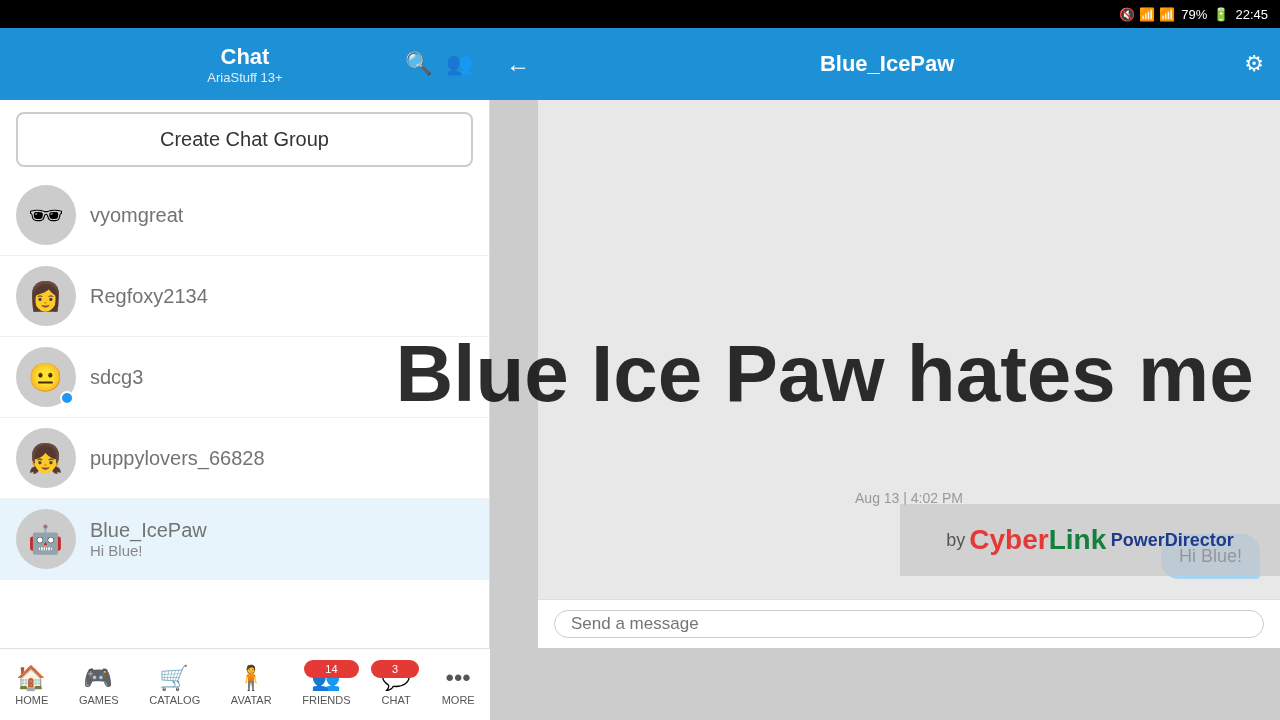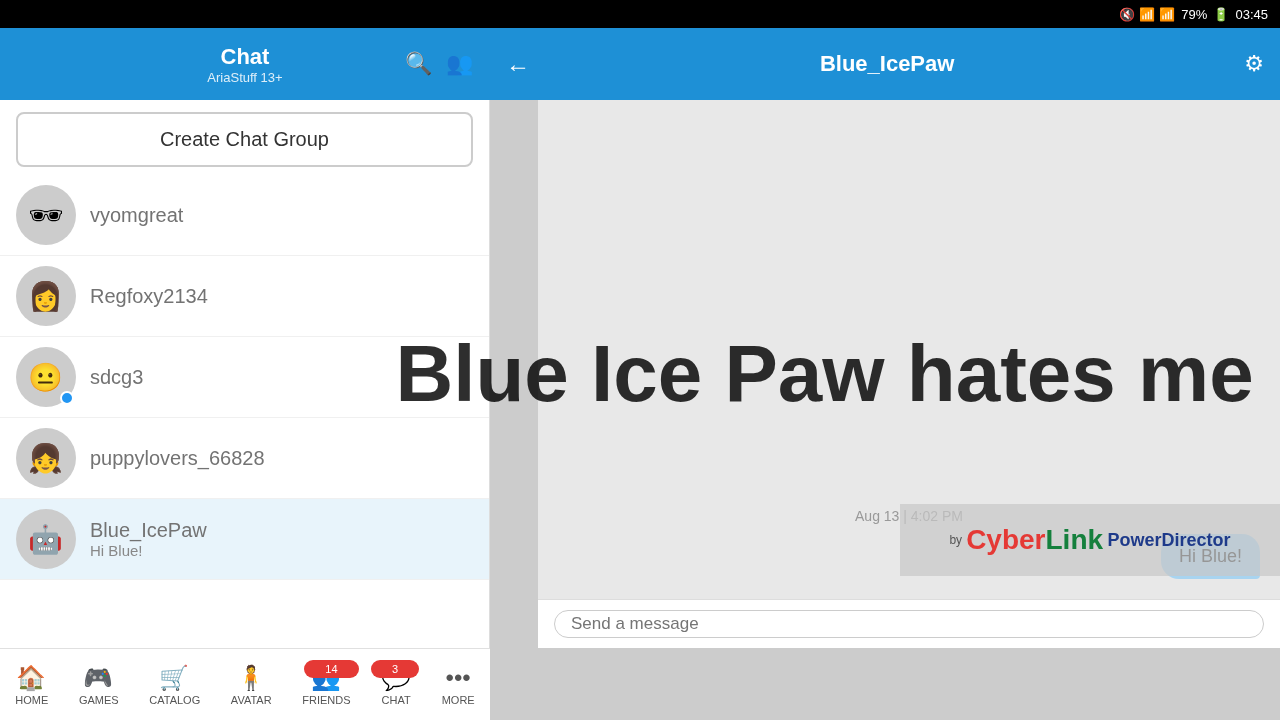--- a/index.html
+++ b/index.html
@@ -212,21 +212,21 @@
       padding: 20px;
       display: flex;
       flex-direction: column;
       justify-content: flex-end;
       position: relative;
     }
     .timestamp {
       text-align: center;
       color: #999;
       font-size: 14px;
-      margin-bottom: 10px;
+      margin-bottom: 28px;
     }
     .message-bubble {
       align-self: flex-end;
       background: #a8d4f0;
       padding: 12px 18px;
       border-radius: 18px 18px 4px 18px;
       font-size: 18px;
       color: #222;
       max-width: 70%;
     }
@@ -322,40 +322,40 @@
       width: 380px;
       height: 72px;
       background: rgba(200,200,200,0.7);
       display: flex;
       align-items: center;
       justify-content: center;
       z-index: 20;
     }
     .cyberlink-badge .by-text {
       color: #555;
-      font-size: 12px;
+      font-size: 18px;
       margin-right: 4px;
     }
     .cyberlink-badge .brand {
       font-size: 28px;
       font-weight: bold;
       color: #1e3a8a;
     }
     .cyberlink-badge .brand span {
       color: #15803d;
     }
   </style>
 </head>
 <body>
 
 <div class="status-bar">
   <span>🔇 📶 📶</span>
   <span>79%</span>
   <span>🔋</span>
-  <span>03:45</span>
+  <span>22:45</span>
 </div>
 
 <div class="app-wrapper">
 
   <div class="top-headers">
 
     <div class="chat-header">
       <div class="chat-header-title">
         <span class="title">Chat</span>
         <span class="subtitle">AriaStuff 13+</span>

